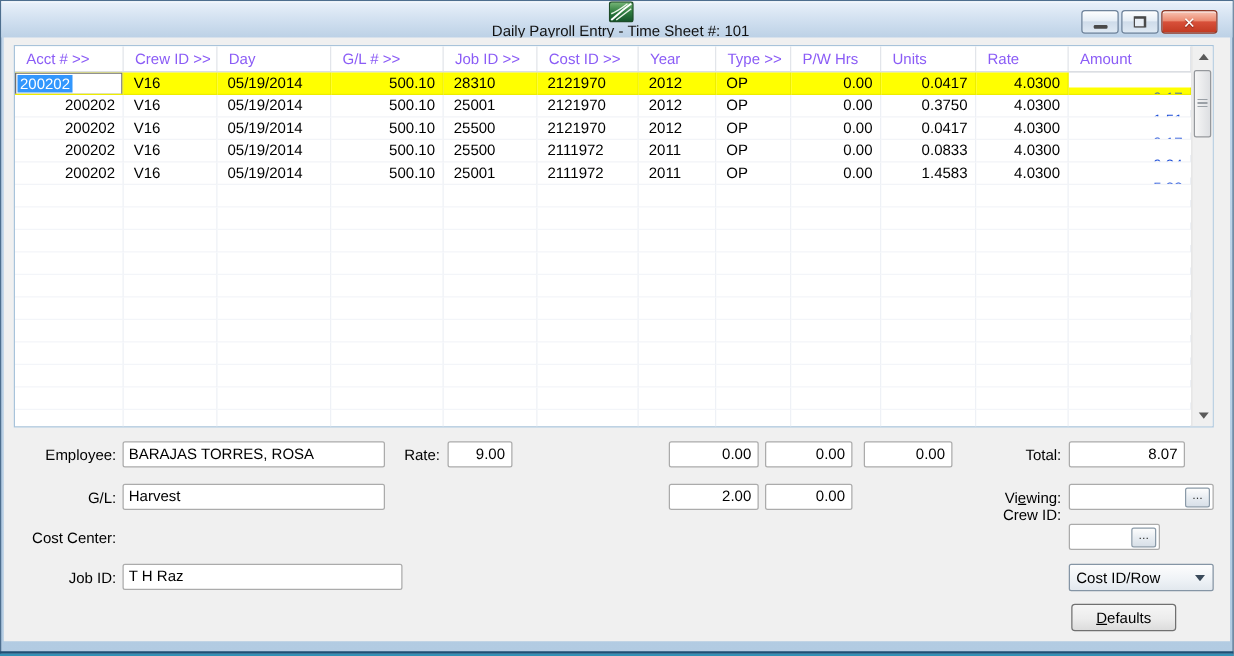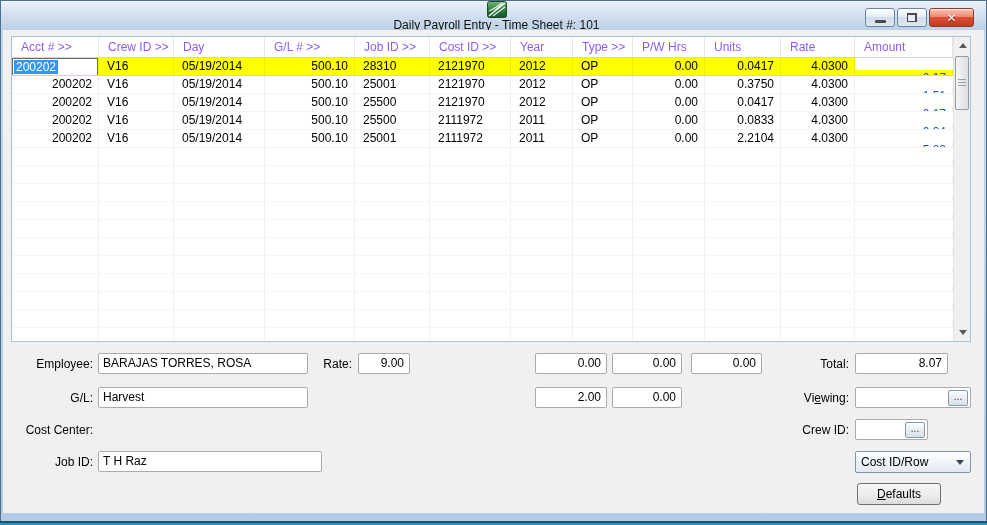--- a/index.html
+++ b/index.html
@@ -268,21 +268,21 @@
             <div class="grow">
               <div class="cell c0">200202</div>
               <div class="cell c1">V16</div>
               <div class="cell c2">05/19/2014</div>
               <div class="cell c3">500.10</div>
               <div class="cell c4">25001</div>
               <div class="cell c5">2111972</div>
               <div class="cell c6">2011</div>
               <div class="cell c7">OP</div>
               <div class="cell c8">0.00</div>
-              <div class="cell c9">2.2104</div>
+              <div class="cell c9">1.4583</div>
               <div class="cell c10">4.0300</div>
               <div class="cell c11">5.88</div>
             </div>
             <div class="grow empty">
               <div class="cell c0"></div>
               <div class="cell c1"></div>
               <div class="cell c2"></div>
               <div class="cell c3"></div>
               <div class="cell c4"></div>
               <div class="cell c5"></div>
@@ -462,21 +462,21 @@
     <div class="fbox" style="left:95px;top:357px;width:210px;">Harvest</div>
     <div class="fbox num" style="left:532px;top:357px;width:72px;">2.00</div>
     <div class="fbox num" style="left:609px;top:357px;width:70px;">0.00</div>
     <div class="flabel" style="left:766px;width:80px;top:357px;"><span>Vi</span><span class="accel">e</span><span>wing:</span></div>
     <div class="fbox" style="left:852px;top:357px;width:116px;">
       <span></span>
       <span class="ellipsis-btn">...</span>
     </div>
 
     <div class="flabel" style="left:0;width:90px;top:389px;">Cost Center:</div>
-    <div class="flabel" style="left:766px;width:80px;top:389px;">Crew ID:</div>
+    <div class="flabel" style="left:766px;width:80px;top:371px;">Crew ID:</div>
     <div class="fbox" style="left:852px;top:389px;width:73px;">
       <span></span>
       <span class="ellipsis-btn">...</span>
     </div>
 
     <div class="flabel" style="left:0;width:90px;top:421px;">Job ID:</div>
     <div class="fbox" style="left:95px;top:421px;width:224px;">T H Raz</div>
     <div class="combo" style="left:852px;top:421px;width:116px;">
       <span>Cost ID/Row</span>
       <span class="combo-arrow"></span>

